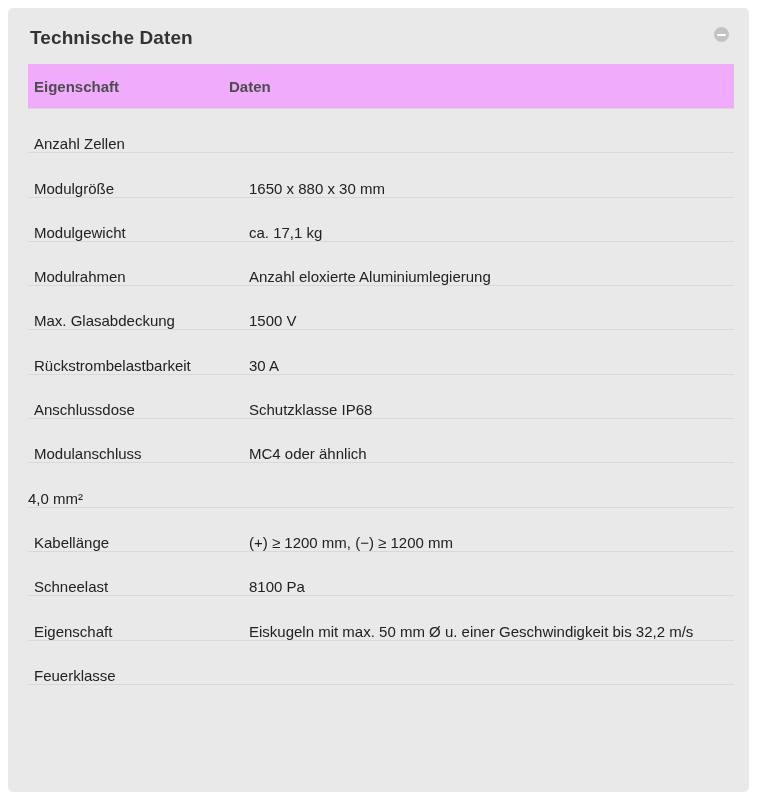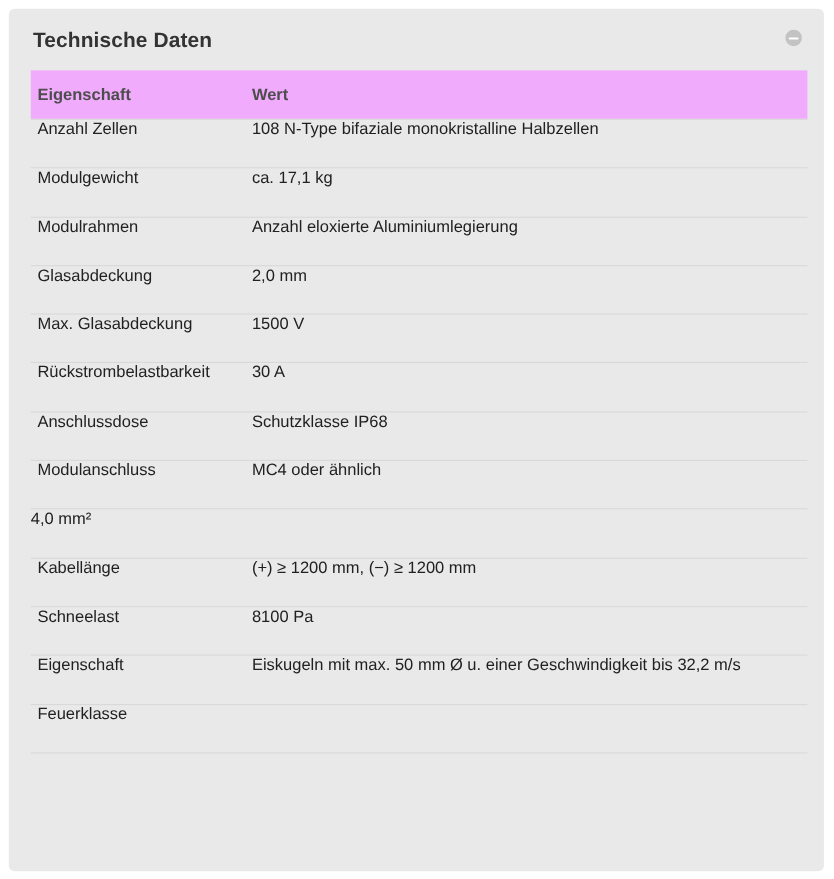--- a/index.html
+++ b/index.html
@@ -53,24 +53,25 @@
     display: flex;
     align-items: center;
     height: 44px;
     background: #f0abfc;
     font-weight: 700;
     color: #4d4d4d;
     justify-content: space-between;
   }
   .row {
     display: flex;
-    align-items: flex-start;
+    align-items: flex-end;
     height: 44.3px;
     border-top: 1px solid #d9d9d9;
     color: #212121;
+    gap: 20px;
   }
   .tbody { border-bottom: 1px solid #d9d9d9; }
   .cell-prop {
     width: 201px;
     padding-left: 6px;
     flex: 0 0 auto;
     white-space: nowrap;
   }
   .cell-val {
     flex: 1 1 auto;
@@ -85,43 +86,42 @@
   <div class="panel-head">
     <div class="panel-title">Technische Daten</div>
     <div class="collapse-icon">
       <div class="minus-bar"></div>
     </div>
   </div>
 
   <div class="spec-table">
     <div class="thead">
       <div class="cell-prop">Eigenschaft</div>
-      <div class="cell-val">Wert</div>
+      <div class="cell-val">Daten</div>
     </div>
     <div class="tbody" id="tbody">
   <div class="row">
     <div class="cell-prop">Anzahl Zellen</div>
-    <div class="cell-val">108 N-Type bifaziale monokristalline Halbzellen</div>
   </div>
 
+  <div class="row">
+    <div class="cell-prop">Modulgröße</div>
+    <div class="cell-val">1650 x 880 x 30 mm</div>
+  </div>
 
   <div class="row">
     <div class="cell-prop">Modulgewicht</div>
     <div class="cell-val">ca. 17,1 kg</div>
   </div>
 
   <div class="row">
     <div class="cell-prop">Modulrahmen</div>
     <div class="cell-val">Anzahl eloxierte Aluminiumlegierung</div>
   </div>
 
-  <div class="row">
-    <div class="cell-prop">Glasabdeckung</div>
-    <div class="cell-val">2,0 mm</div>
-  </div>
 
   <div class="row">
     <div class="cell-prop">Max. Glasabdeckung</div>
     <div class="cell-val">1500 V</div>
   </div>
 
   <div class="row">
     <div class="cell-prop">Rückstrombelastbarkeit</div>
     <div class="cell-val">30 A</div>
   </div>

